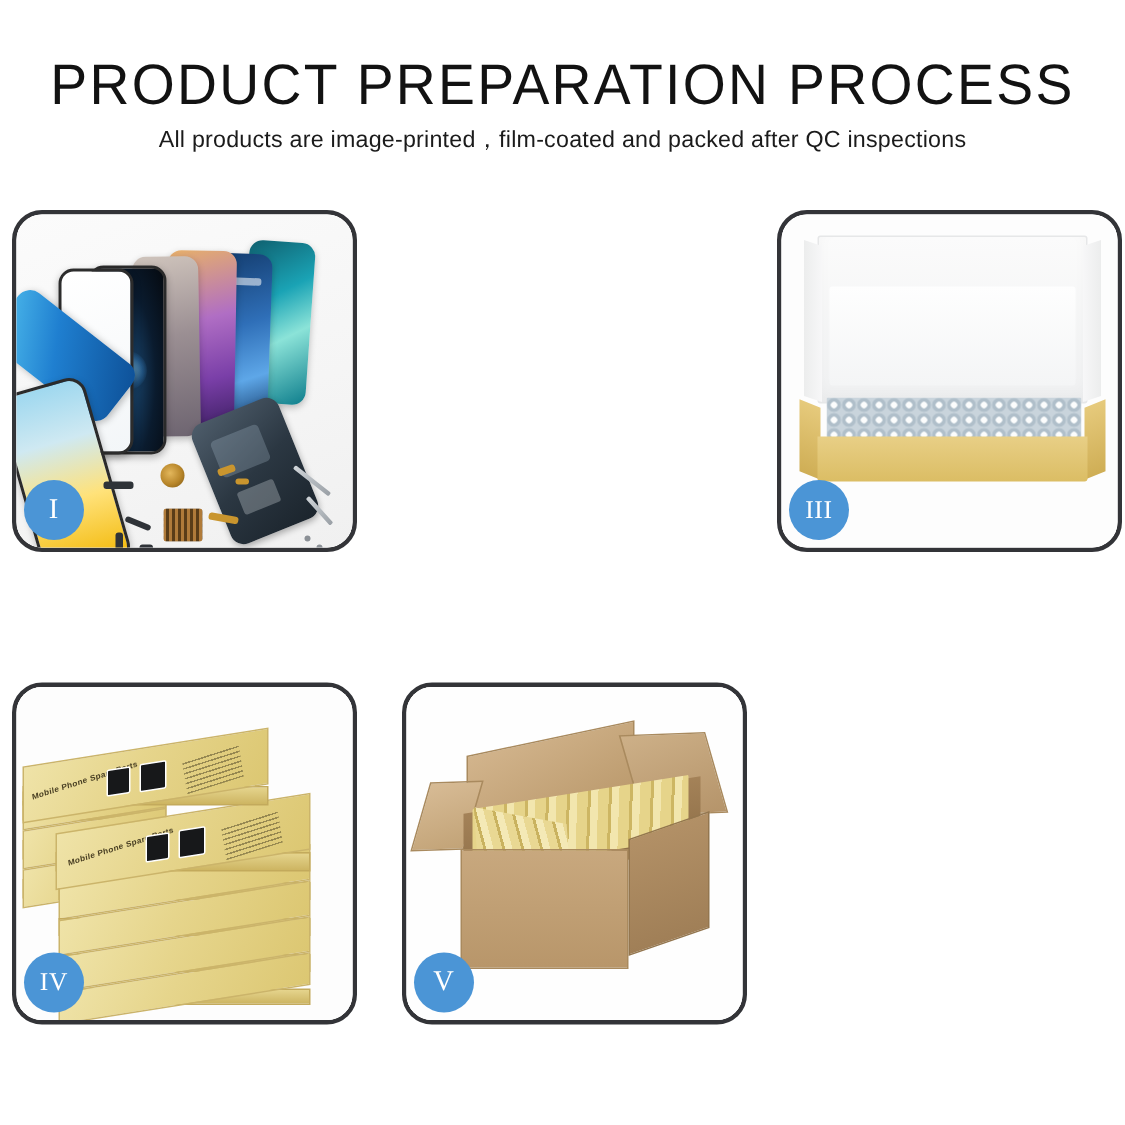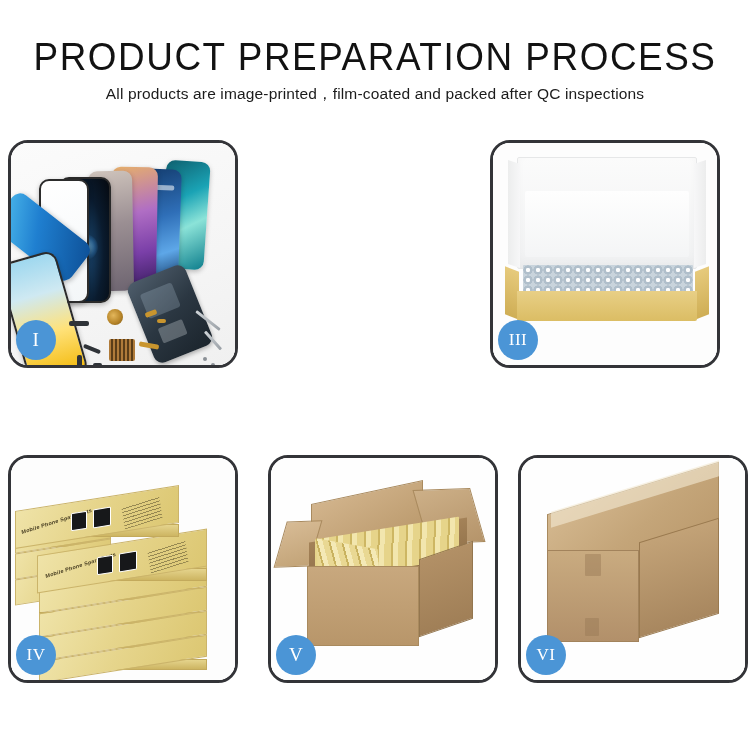--- a/index.html
+++ b/index.html
@@ -73,21 +73,21 @@
     left: 0; top: 0;
     width: 100%; height: 100%;
     border-radius: 17px;
     overflow: hidden;
     background: #fdfdfd;
   }
 
   
   .p1 { left: 8px;   top: 140px; }
   .p2 { left: 268px; top: 140px; }
-  .p3 { left: 490px; top: 140px; }
+  .p3 { left: 518px; top: 140px; }
   .p4 { left: 8px;   top: 455px; }
   .p5 { left: 268px; top: 455px; }
   .p6 { left: 518px; top: 455px; }
 
   
   .badge {
     position: absolute;
     left: 5px;
     bottom: 5px;
     width: 40px; height: 40px;
@@ -573,28 +573,15 @@
           <div class="carton-inner"></div>
           <div class="carton-goods"></div>
           <div class="carton-goods2"></div>
           <div class="carton-side"></div>
           <div class="carton-front"></div>
         </div>
       </div>
       <div class="badge">V</div>
     </div>
 
-    <div class="panel p6">
-      <div class="panel-inner">
-        <div class="scene scene-6">
-          <div class="sbox-top"></div>
-          <div class="tape"></div>
-          <div class="sbox-side"></div>
-          <div class="sbox-front"></div>
-          <div class="tab" style="left:64px; top:96px; width:16px; height:22px;"></div>
-          <div class="tab" style="left:64px; top:160px; width:14px; height:18px;"></div>
-        </div>
-      </div>
-      <div class="badge wide">VI</div>
-    </div>
 
   </div>
 </div>
 
 </body></html>

